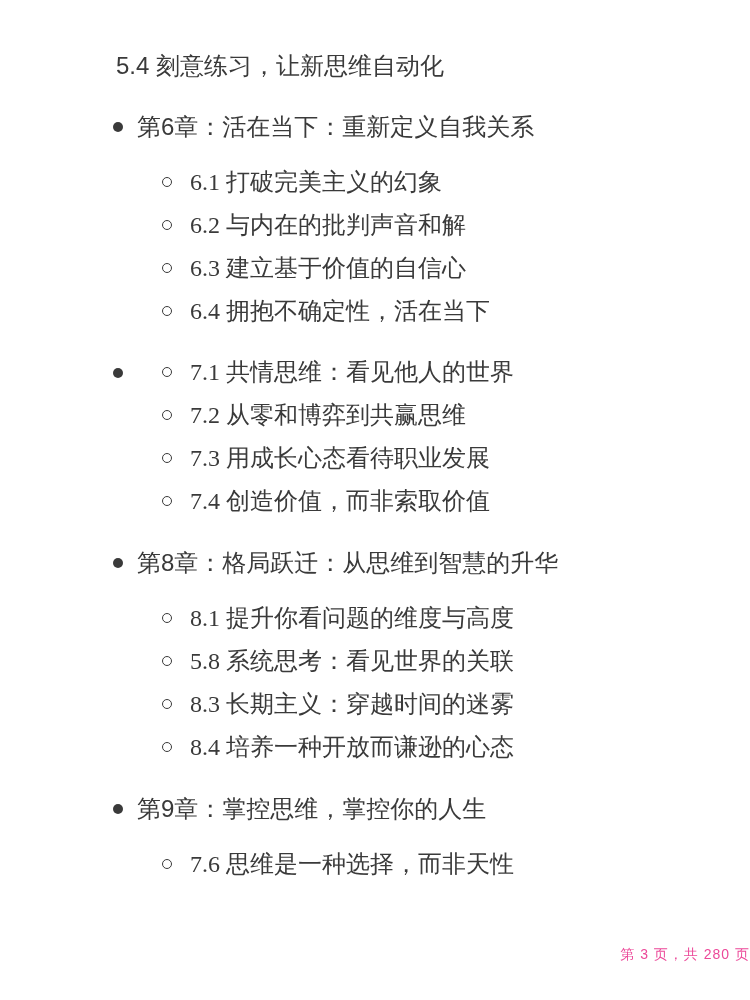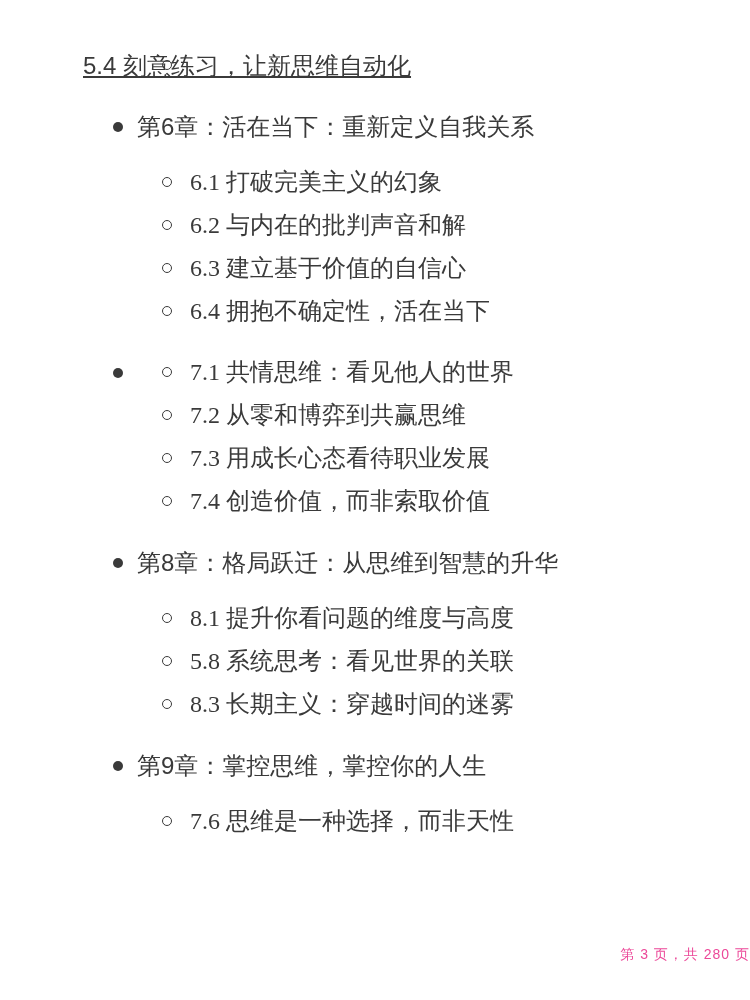--- a/index.html
+++ b/index.html
@@ -54,22 +54,21 @@
     padding-left: 53px;
     font-size: 24px;
     line-height: 43px;
   }
   li.chapter-item li.sub-item {
     margin-left: -137px;
     padding-left: 190px;
     font-family: Liberation Serif, serif;
   }
   ul.continuation li.sub-item {
-    padding-left: 83px;
-    text-decoration: underline;
+    padding-left: 116px;
   }
   .bullet-circle {
     position: absolute;
     left: 162px;
     top: 16px;
     width: 8px;
     height: 8px;
     border: 1.5px solid #3a3a3a;
     border-radius: 50%;
     background: transparent;
@@ -155,20 +154,24 @@
             <span>8.1 提升你看问题的维度与高度</span>
           </li>
           <li class="sub-item">
             <span class="bullet-circle"></span>
             <span>5.8 系统思考：看见世界的关联</span>
           </li>
           <li class="sub-item">
             <span class="bullet-circle"></span>
             <span>8.3 长期主义：穿越时间的迷雾</span>
           </li>
+          <li class="sub-item">
+            <span class="bullet-circle"></span>
+            <span>8.4 培养一种开放而谦逊的心态</span>
+          </li>
         </ul>
       </li>
 
       <li class="chapter-item">
         <span class="bullet-disc"></span>
         <span>第9章：掌控思维，掌控你的人生</span>
         <ul class="sub-list">
           <li class="sub-item">
             <span class="bullet-circle"></span>
             <span>7.6 思维是一种选择，而非天性</span>

